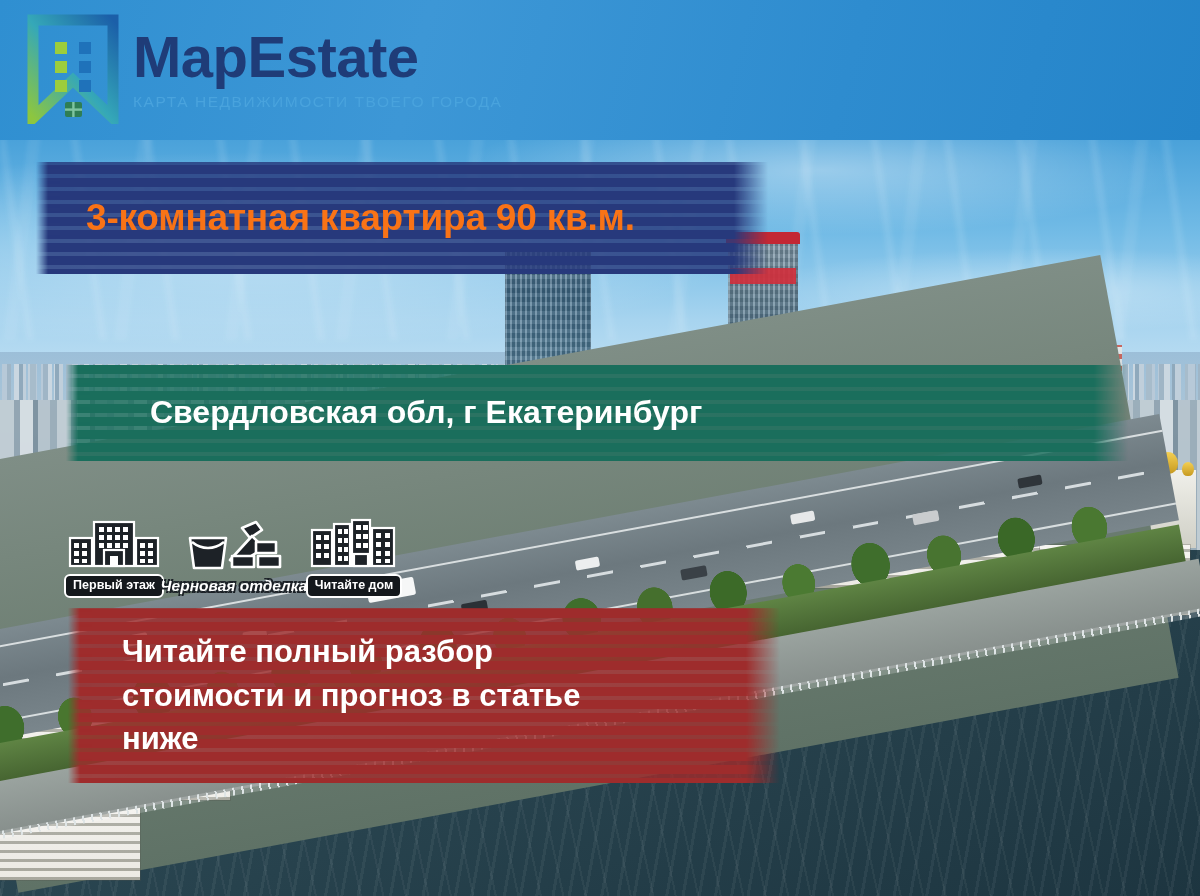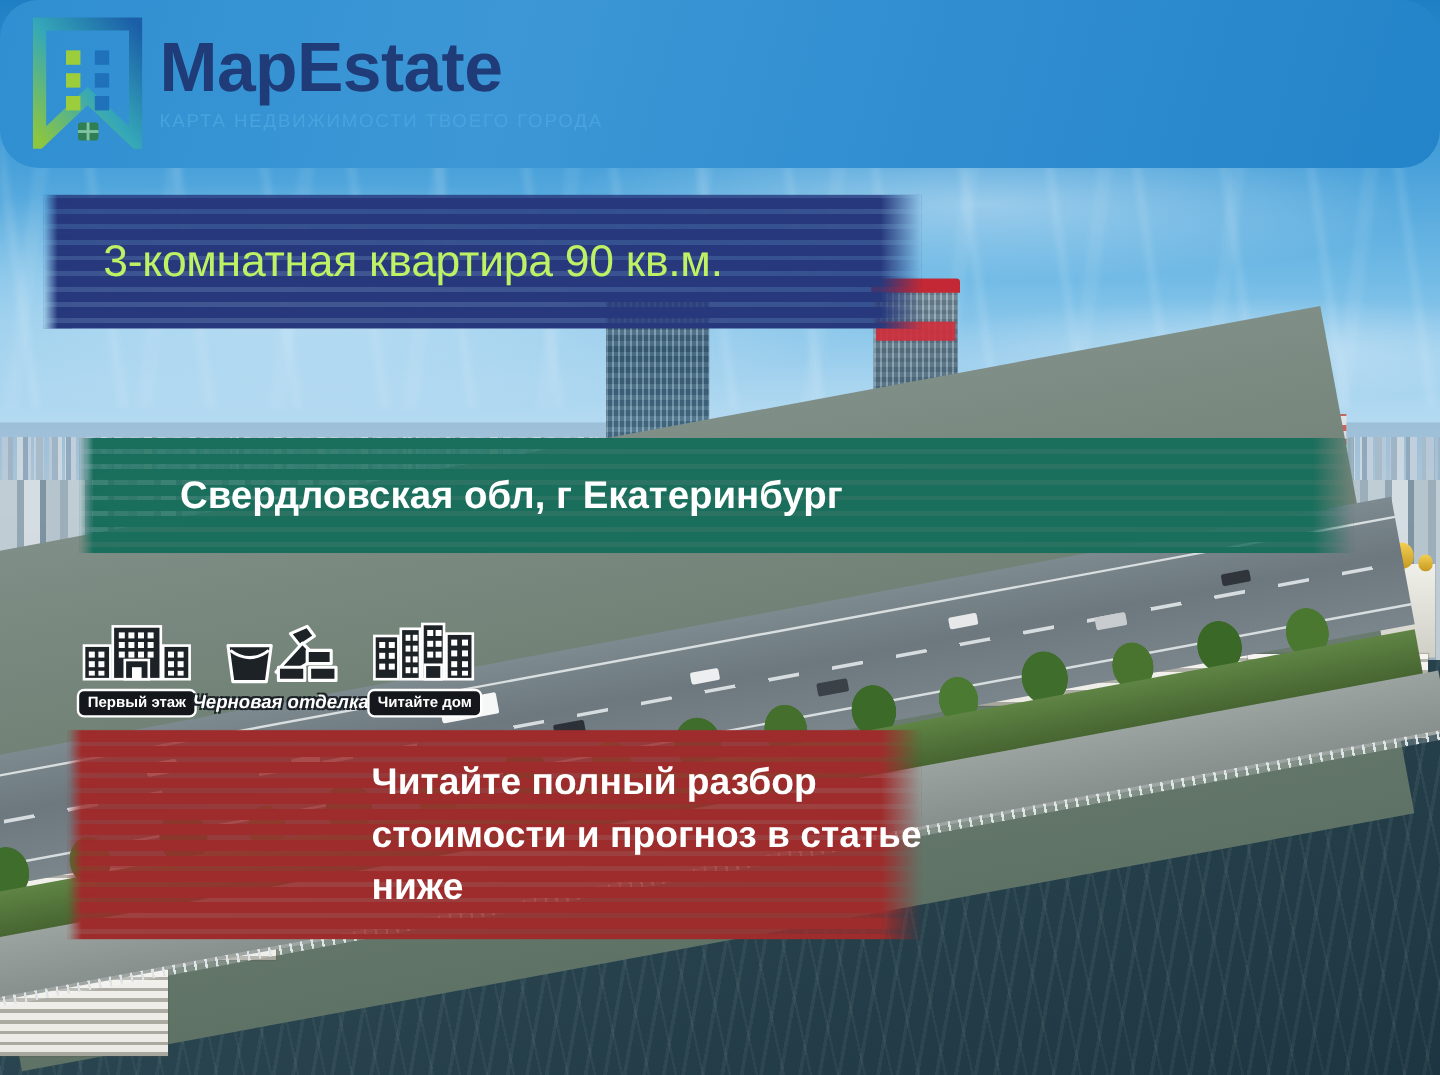--- a/index.html
+++ b/index.html
@@ -265,21 +265,20 @@
     background: linear-gradient(180deg,#f2f4f3,#b9c0c0);
     border-radius: 3px 10px 6px 3px;
     transform: rotate(-6deg);
   }
 
   
   .header {
     position: absolute; left: 0; top: 0; width: 1200px; height: 140px;
     background: linear-gradient(105deg, #2f8fd1 0%, #3d97d6 35%, #2e8ccf 70%, #2484c9 100%);
     z-index: 5;
-    border-radius: 32px;
   }
   .logo-wrap {
     position: absolute; left: 27px; top: 14px;
     display: flex; align-items: center; gap: 14px;
   }
   .logo-mark { width: 92px; height: 110px; flex: 0 0 auto; }
   .logo-text { display: flex; flex-direction: column; }
   .brand {
     font-size: 58px; font-weight: 700; color: #1f3c78; line-height: 1;
     letter-spacing: -0.5px;
@@ -322,42 +321,42 @@
     mask-image:
       linear-gradient(90deg, #000 0, transparent 100%),
       repeating-linear-gradient(0deg, rgba(0,0,0,.95) 0 4px, transparent 4px 7px, rgba(0,0,0,.6) 7px 11px, transparent 11px 17px);
     mask-composite: intersect;
   }
 
   
   #band-title { left: 36px; top: 162px; width: 732px; height: 112px; }
   #band-title .band-paint { background: #27397c; }
   #band-title .band-label {
-    position: relative; z-index: 2; color: #bef264;
-    font-size: 37px; font-weight: 400; padding-left: 50px; letter-spacing: -0.2px;
+    position: relative; z-index: 2; color: #f97316;
+    font-size: 37px; font-weight: 700; padding-left: 50px; letter-spacing: -0.2px;
   }
 
   
   #band-date { left: 42px; top: 273px; width: 738px; height: 93px; }
   #band-date .band-paint { background: #f4f5f7; }
   #band-date .band-label {
     position: relative; z-index: 2; color: #25397d;
     font-size: 34px; font-weight: 700; padding-left: 106px; letter-spacing: -0.2px;
   }
 
   
   #band-address { left: 66px; top: 365px; width: 1062px; height: 96px; }
   #band-address .band-paint { background: #1a6e5c; }
   #band-address .band-label {
     position: relative; z-index: 2; color: #ffffff;
     font-size: 32px; font-weight: 700; line-height: 1.42; padding-left: 84px;
   }
 
   
-  #band-cta { left: 56px; top: 608px; width: 712px; height: 175px; justify-content: flex-end; }
+  #band-cta { left: 68px; top: 608px; width: 712px; height: 175px; }
   #band-cta .band-paint { background: #9e2c2c; }
   #band-cta .band-label {
     position: relative; z-index: 2; color: #ffffff;
     font-size: 31px; font-weight: 700; line-height: 1.41; padding-left: 54px;
   }
 
   
   .badges {
     position: absolute; left: 60px; top: 516px; z-index: 7;
     display: flex; align-items: flex-end; gap: 4px;

